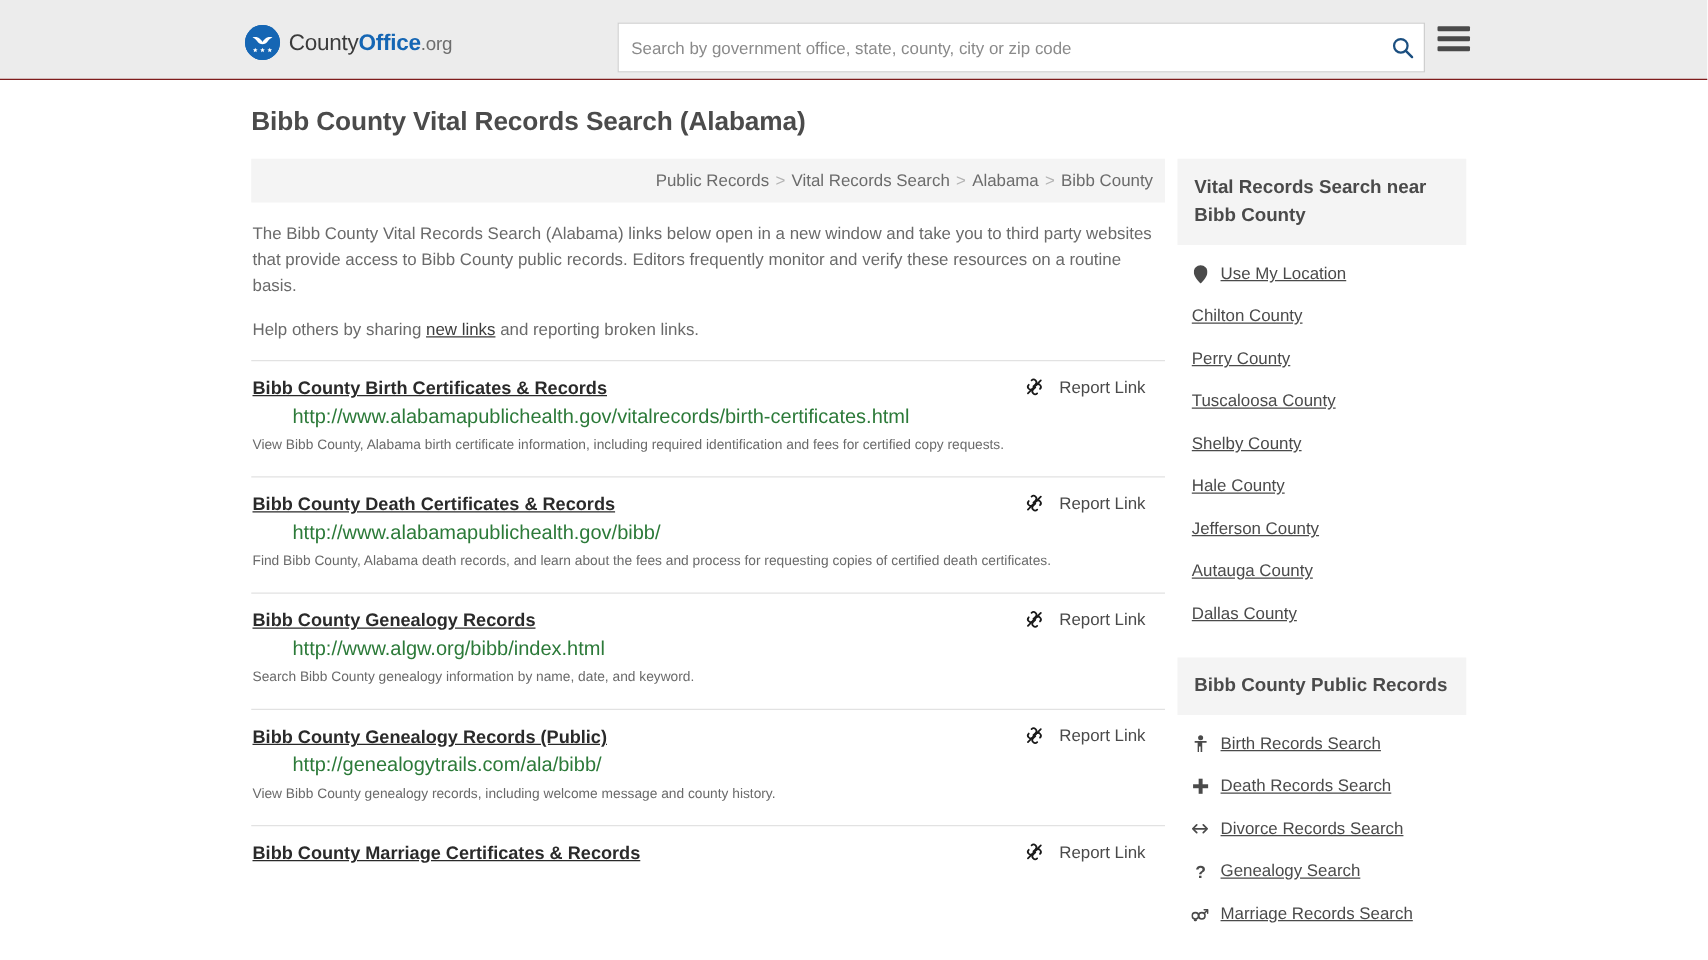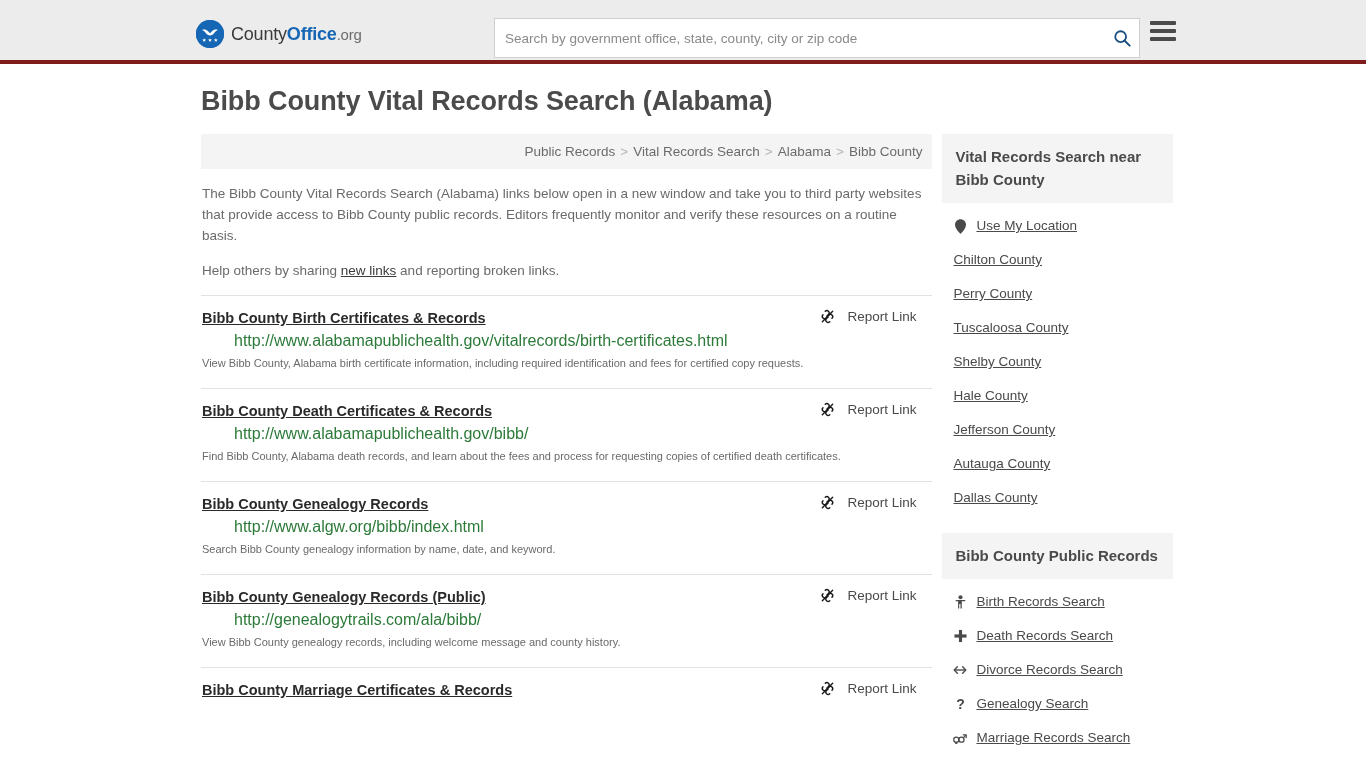--- a/index.html
+++ b/index.html
@@ -11,21 +11,21 @@
     background: #ffffff;
     font-family: "Liberation Sans", sans-serif;
     -webkit-font-smoothing: antialiased;
   }
 
   
   .site-header {
     position: relative;
     height: 64px;
     background: #ececec;
-    border-bottom: 4px solid #7f1d1d;
+    border-bottom: 1px solid #7f1d1d;
     display: flex;
     align-items: center;
   }
   .logo-wrap {
     position: absolute;
     left: 196px;
     top: 20px;
     display: flex;
     align-items: center;
     gap: 7px;
@@ -105,21 +105,21 @@
     width: 1366px;
     padding: 0;
   }
   .container {
     width: 980px;
     margin: 0 auto;
     position: relative;
     padding-top: 22px;
   }
   h1.page-title {
-    font-size: 27px;
+    font-size: 21px;
     font-weight: 700;
     color: #4b4b4b;
     margin: 0 0 17px 8px;
     letter-spacing: -0.1px;
   }
   .cols { display: flex; align-items: flex-start; }
   .main-col { width: 736px; margin-left: 8px; }
   .side-col { width: 232px; margin-left: 10px; }
 
   

